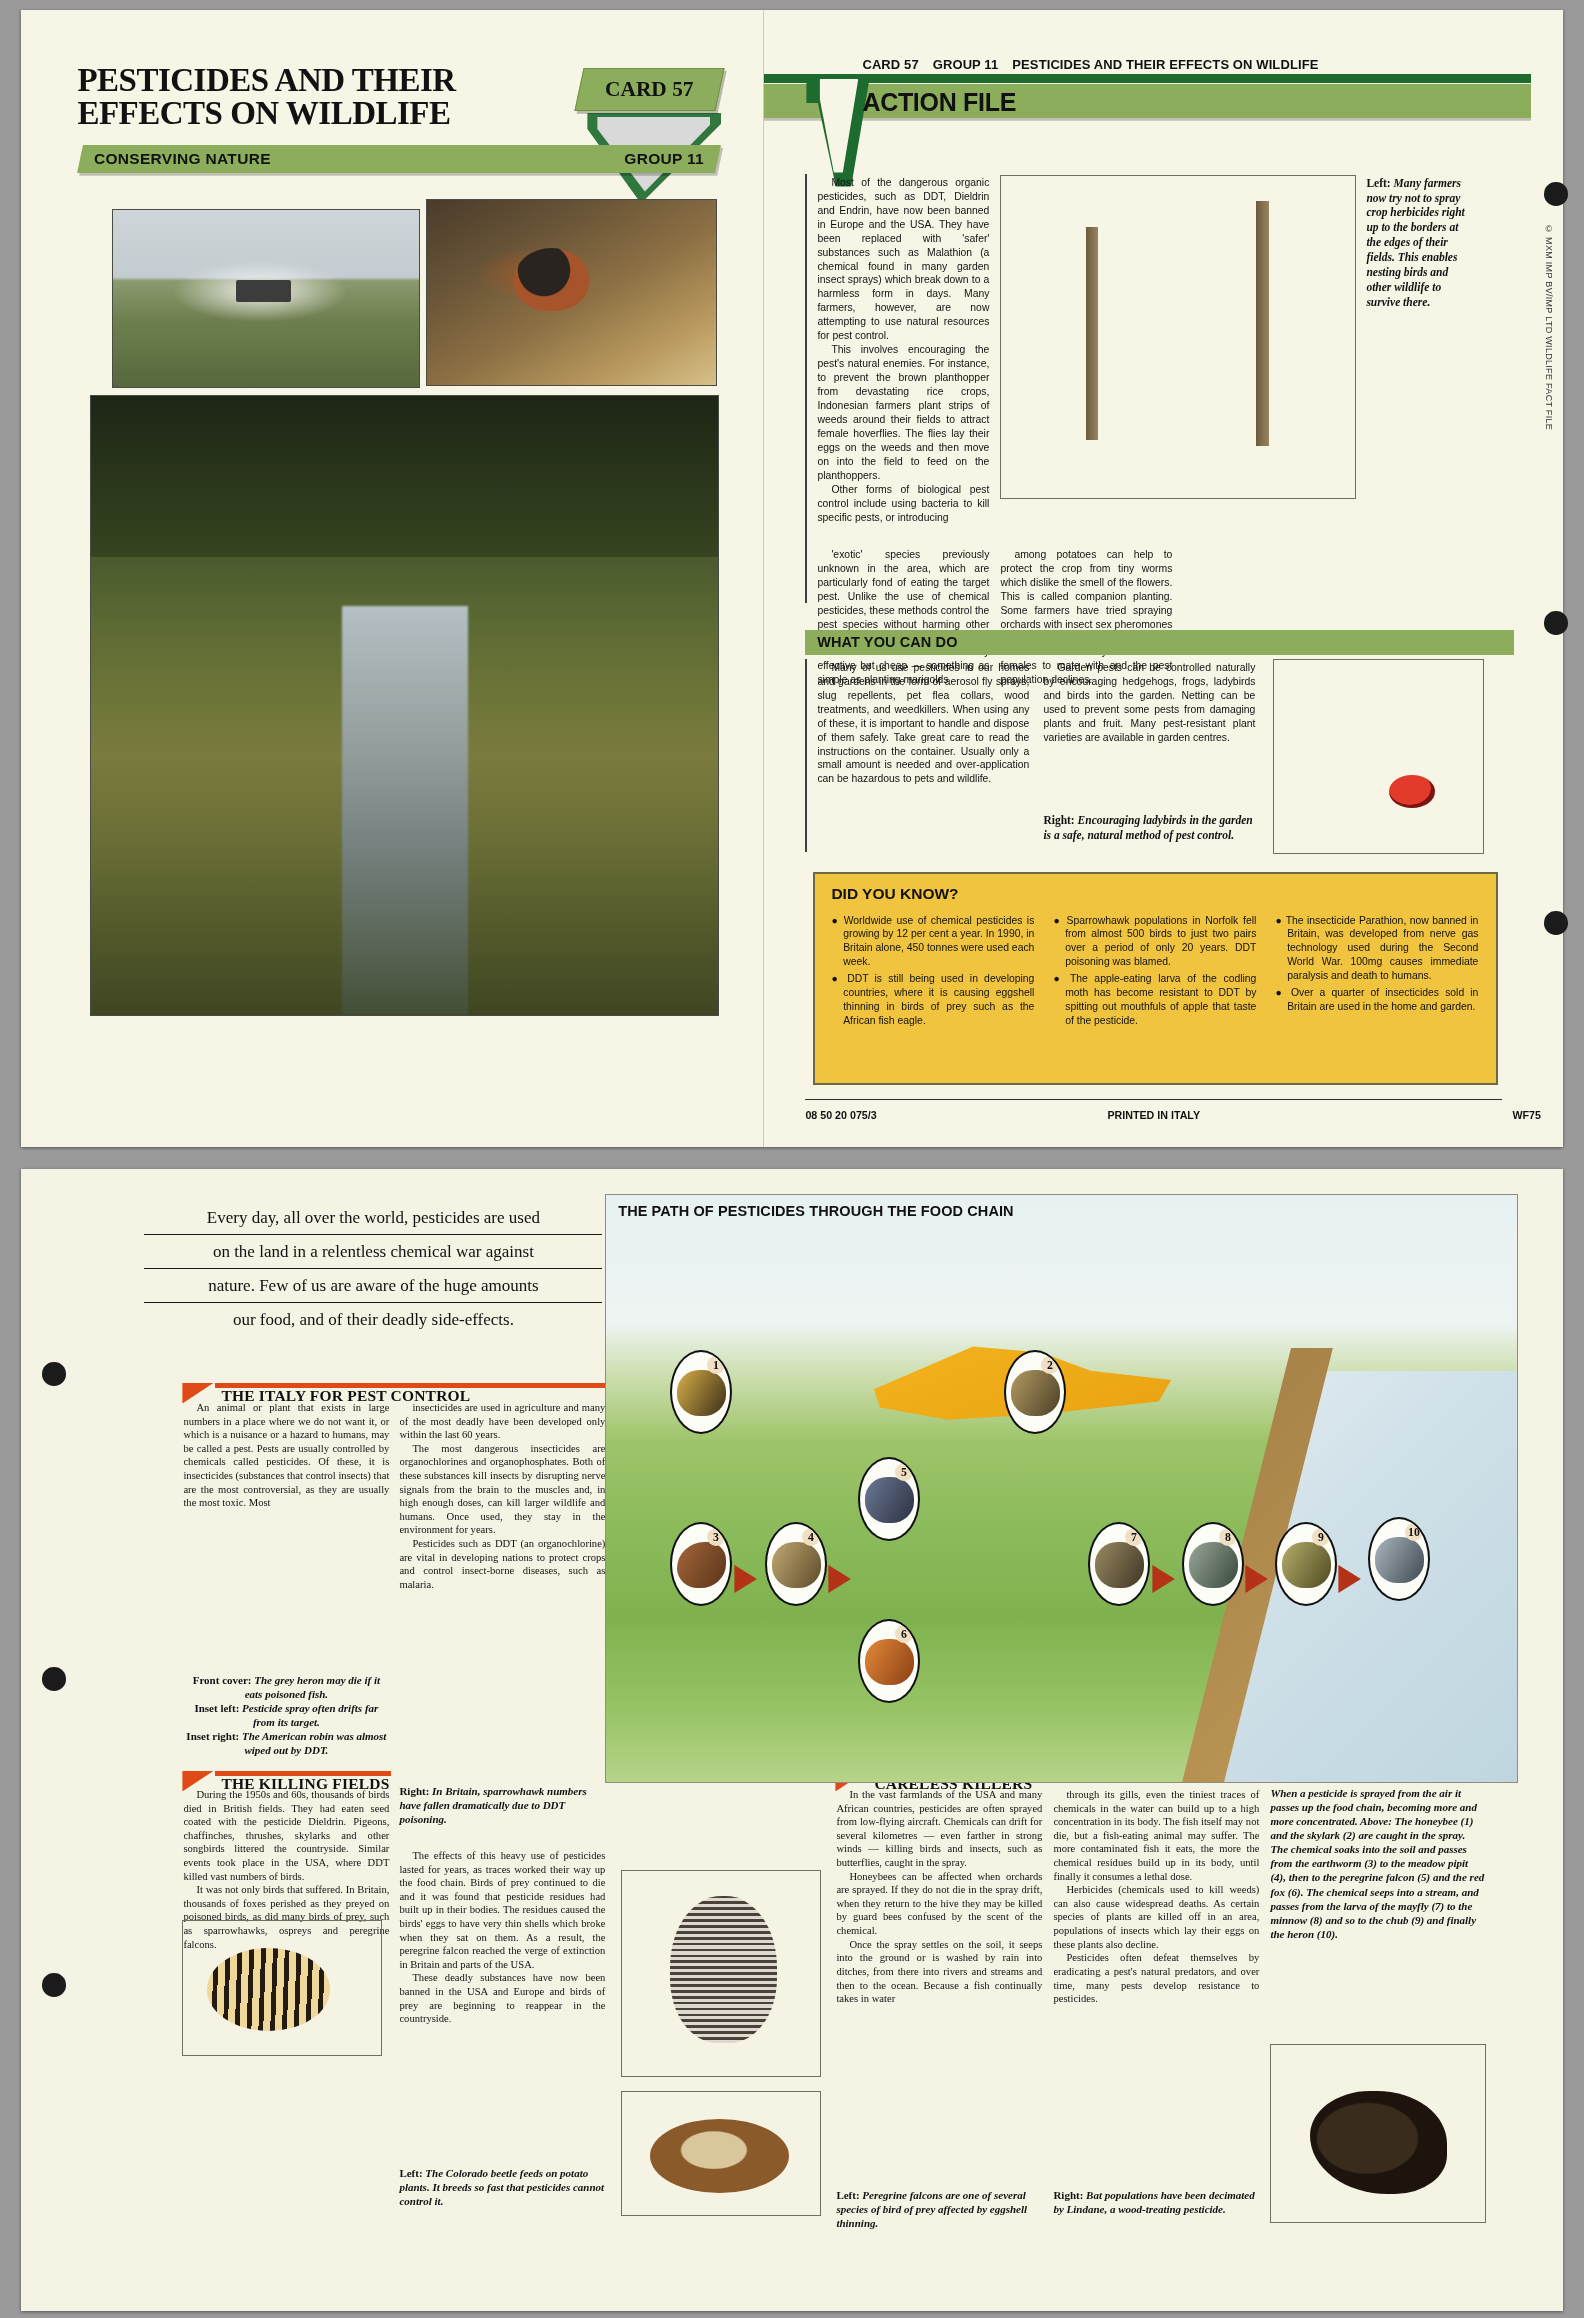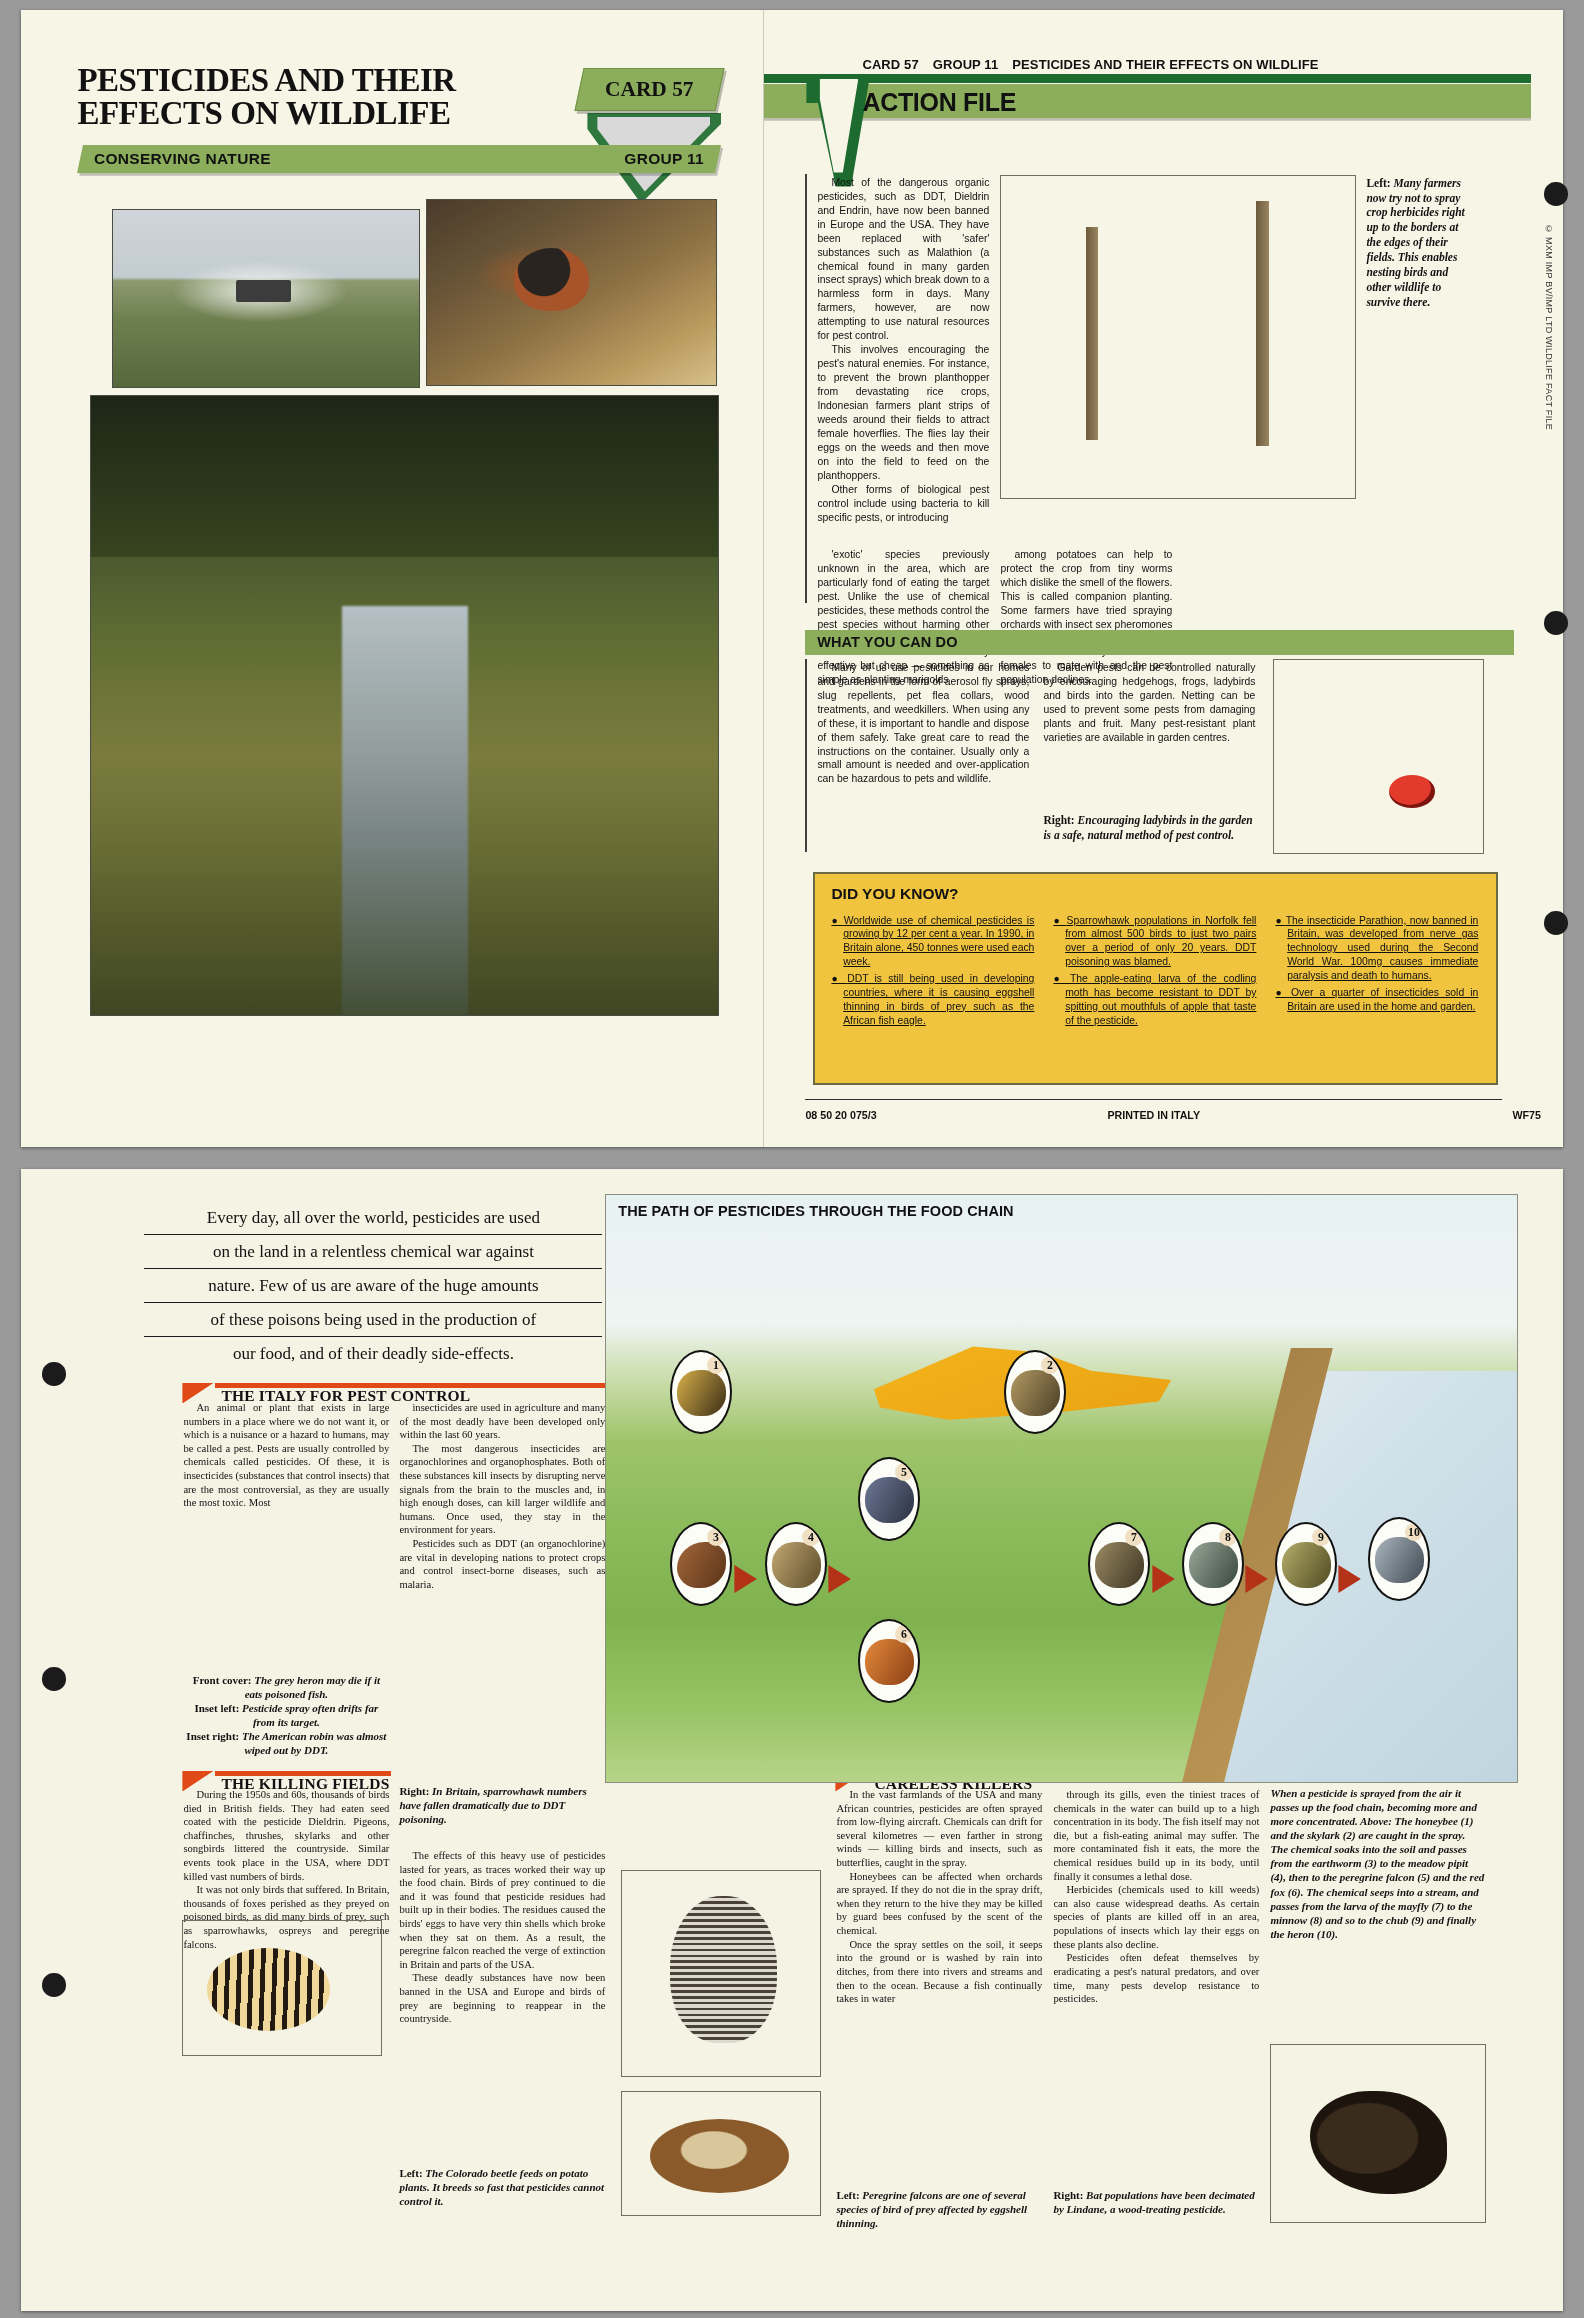--- a/index.html
+++ b/index.html
@@ -152,21 +152,21 @@
       radial-gradient(circle at 62% 68%, #d02a22 0 9%, rgba(208,42,34,0) 10%),
       linear-gradient(140deg,#1f2a14 0%,#35461d 35%,#5d7a2c 62%,#2b3a18 100%);}
   .ph-ladybird:after{content:"";position:absolute;left:55%;top:60%;width:22%;height:17%;
     background:radial-gradient(ellipse at 45% 40%,#e23b2c 0 58%,#7e1410 60% 100%);
     border-radius:50%;}
 
   #dyk{position:absolute;left:49px;top:862px;width:681px;height:209px;
     background:#f1c43f;border:2.1px solid #6a6a45;}
   #dyk-title{position:absolute;left:16px;top:11.8px;font-size:15.5px;font-weight:bold;color:#111;}
   .dyk-col{position:absolute;top:40px;width:203px;font-size:10.4px;line-height:1.33;color:#111;
-           text-align:justify;text-decoration:underline;}
+           text-align:justify;}
   .dyk-col .b{display:block;text-indent:-11.8px;padding-left:11.8px;margin-bottom:3.2px;}
   #dyk1{left:16px;} #dyk2{left:238px;} #dyk3{left:460px;}
 
   .footline{position:absolute;left:41px;top:1089px;width:697px;height:1.6px;background:#2f2f2f;}
   .foot{position:absolute;top:1099px;font-size:10.7px;font-weight:bold;color:#111;}
   #foot-code{left:41px;} #foot-printed{left:343px;} #foot-wf{right:22.5px;}
 
   .sidecredit{position:absolute;right:9.6px;top:214px;font-size:9px;color:#333;
     writing-mode:vertical-rl;letter-spacing:0.3px;white-space:nowrap;}
 
@@ -352,21 +352,20 @@
   <div class="punch" style="left:1544px;top:182px;"></div>
   <div class="punch" style="left:1544px;top:611px;"></div>
   <div class="punch" style="left:1544px;top:911px;"></div>
 
   <div class="card" id="card-bottom">
 
     <div id="intro">
       <div class="intro-line">Every day, all over the world, pesticides are used</div>
       <div class="intro-line">on the land in a relentless chemical war against</div>
       <div class="intro-line">nature. Few of us are aware of the huge amounts</div>
-      <div class="intro-line">of these poisons being used in the production of</div>
       <div class="intro-line last">our food, and of their deadly side-effects.</div>
     </div>
 
     <div class="sec-flag" style="left:161px;top:214px;width:424px;">
       <div class="tri"></div>
       <div class="bar"></div>
       <div class="ttl">THE ITALY FOR PEST CONTROL</div>
     </div>
     <div class="scol" style="left:162px;top:232px;width:206px;">
       <p>An animal or plant that exists in large numbers in a place where we do not want it, or which is a nuisance or a hazard to humans, may be called a pest. Pests are usually controlled by chemicals called pesticides. Of these, it is insecticides (substances that control insects) that are the most controversial, as they are usually the most toxic. Most</p>

